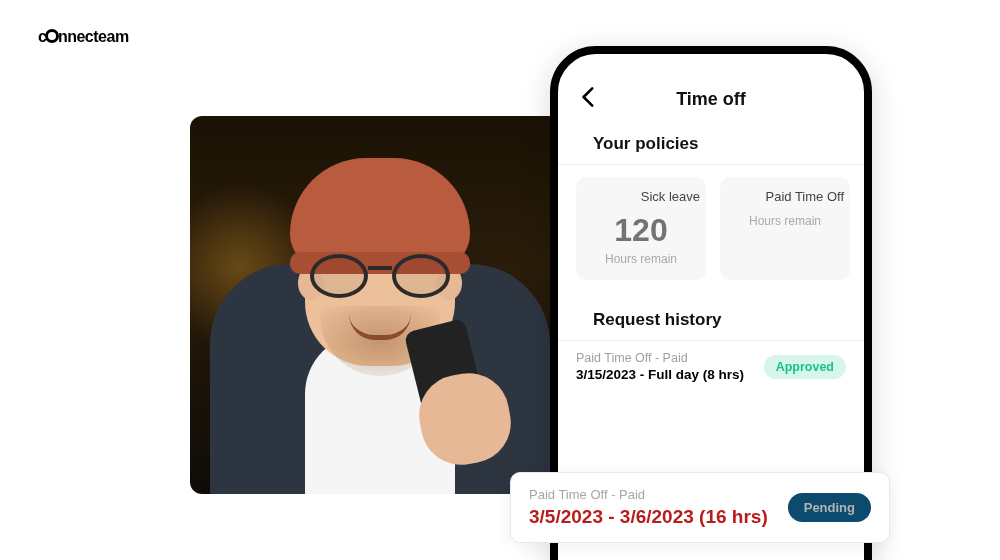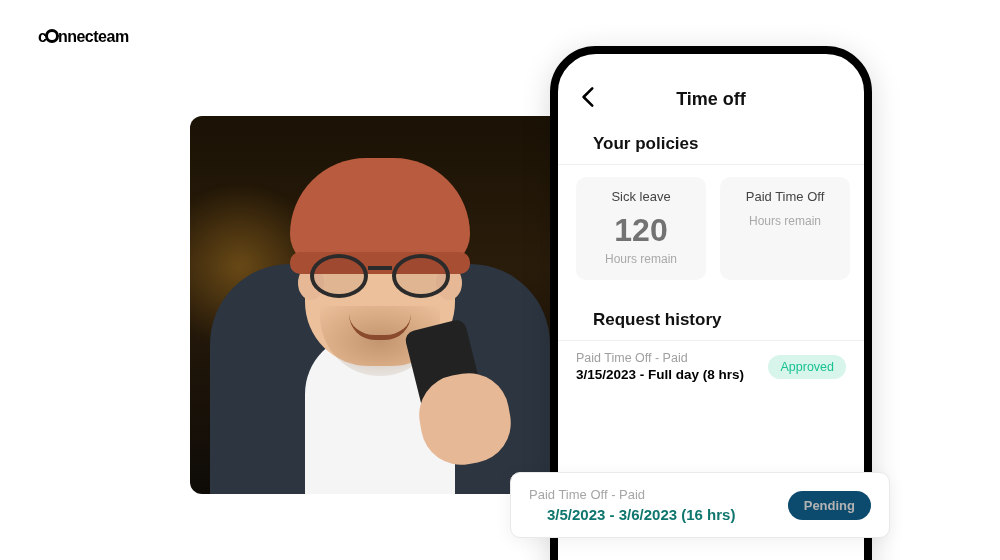--- a/index.html
+++ b/index.html
@@ -35,33 +35,33 @@
   .device .nav { display:flex; align-items:center; justify-content:center; position:relative; height:46px; }
   .device .back { position:absolute; left:18px; top:8px; width:26px; height:26px; }
   .device .back svg { width:26px; height:26px; }
   .device .title { font-size:18px; font-weight:700; }
 
   .section-head { padding: 12px 35px 10px; font-size:17px; font-weight:800; color:#111; }
   .divider { height:1px; background:#eee; }
 
   .policies { display:flex; gap:14px; padding: 12px 18px 18px; overflow:hidden; }
   .policy-card { flex: 0 0 130px; background:#f7f7f7; border-radius:10px; padding:12px 6px 14px; text-align:center; }
-  .policy-card .p-title { font-size:13px; color:#444; margin-bottom:10px; font-weight:500; }
+  .policy-card .p-title { font-size:13px; color:#444; margin-bottom:10px; font-weight:500;text-align:right; }
   .policy-card .p-value { font-size:32px; font-weight:800; color:#737373; line-height:1; margin-bottom:6px; }
   .policy-card .p-sub { font-size:12px; color:#a9a9a9; }
 
   .history-item { padding: 10px 18px 16px; display:flex; align-items:center; justify-content:space-between; }
   .history-item .lines .l1 { font-size:12.5px; color:#a0a0a0; margin-bottom:2px; }
   .history-item .lines .l2 { font-size:13.5px; font-weight:700; color:#000; }
-  .badge-approved { background:#d8f5eb; color:#19c291; font-size:12.5px; font-weight:400; border-radius:14px; padding:5px 12px; }
+  .badge-approved { background:#d8f5eb; color:#19c291; font-size:12.5px; font-weight:700; border-radius:14px; padding:5px 12px; }
 
   
   .float-card { position:absolute; left:510px; top:472px; width:380px; background:#fff; border:1px solid #e9e9e9; border-radius:10px; padding:14px 18px; display:flex; align-items:center; justify-content:space-between; box-shadow:0 4px 18px rgba(0,0,0,0.06); }
   .float-card .l1 { font-size:13px; color:#a6a6a6; margin-bottom:4px; }
-  .float-card .l2 { font-size:15px; font-weight:700; color:#0f766e;margin-left:18px; }
+  .float-card .l2 { font-size:19px; font-weight:700; color:#b91c1c; }
   .badge-pending { background:#0c4a6e; color:#b3b3b3; font-size:13px; font-weight:600; border-radius:16px; padding:7px 16px; }
 </style>
 </head>
 <body>
 
 <div class="stage">
 
   <div class="logo">
     <span class="co">c</span><span class="oo"></span>nnecteam
   </div>

